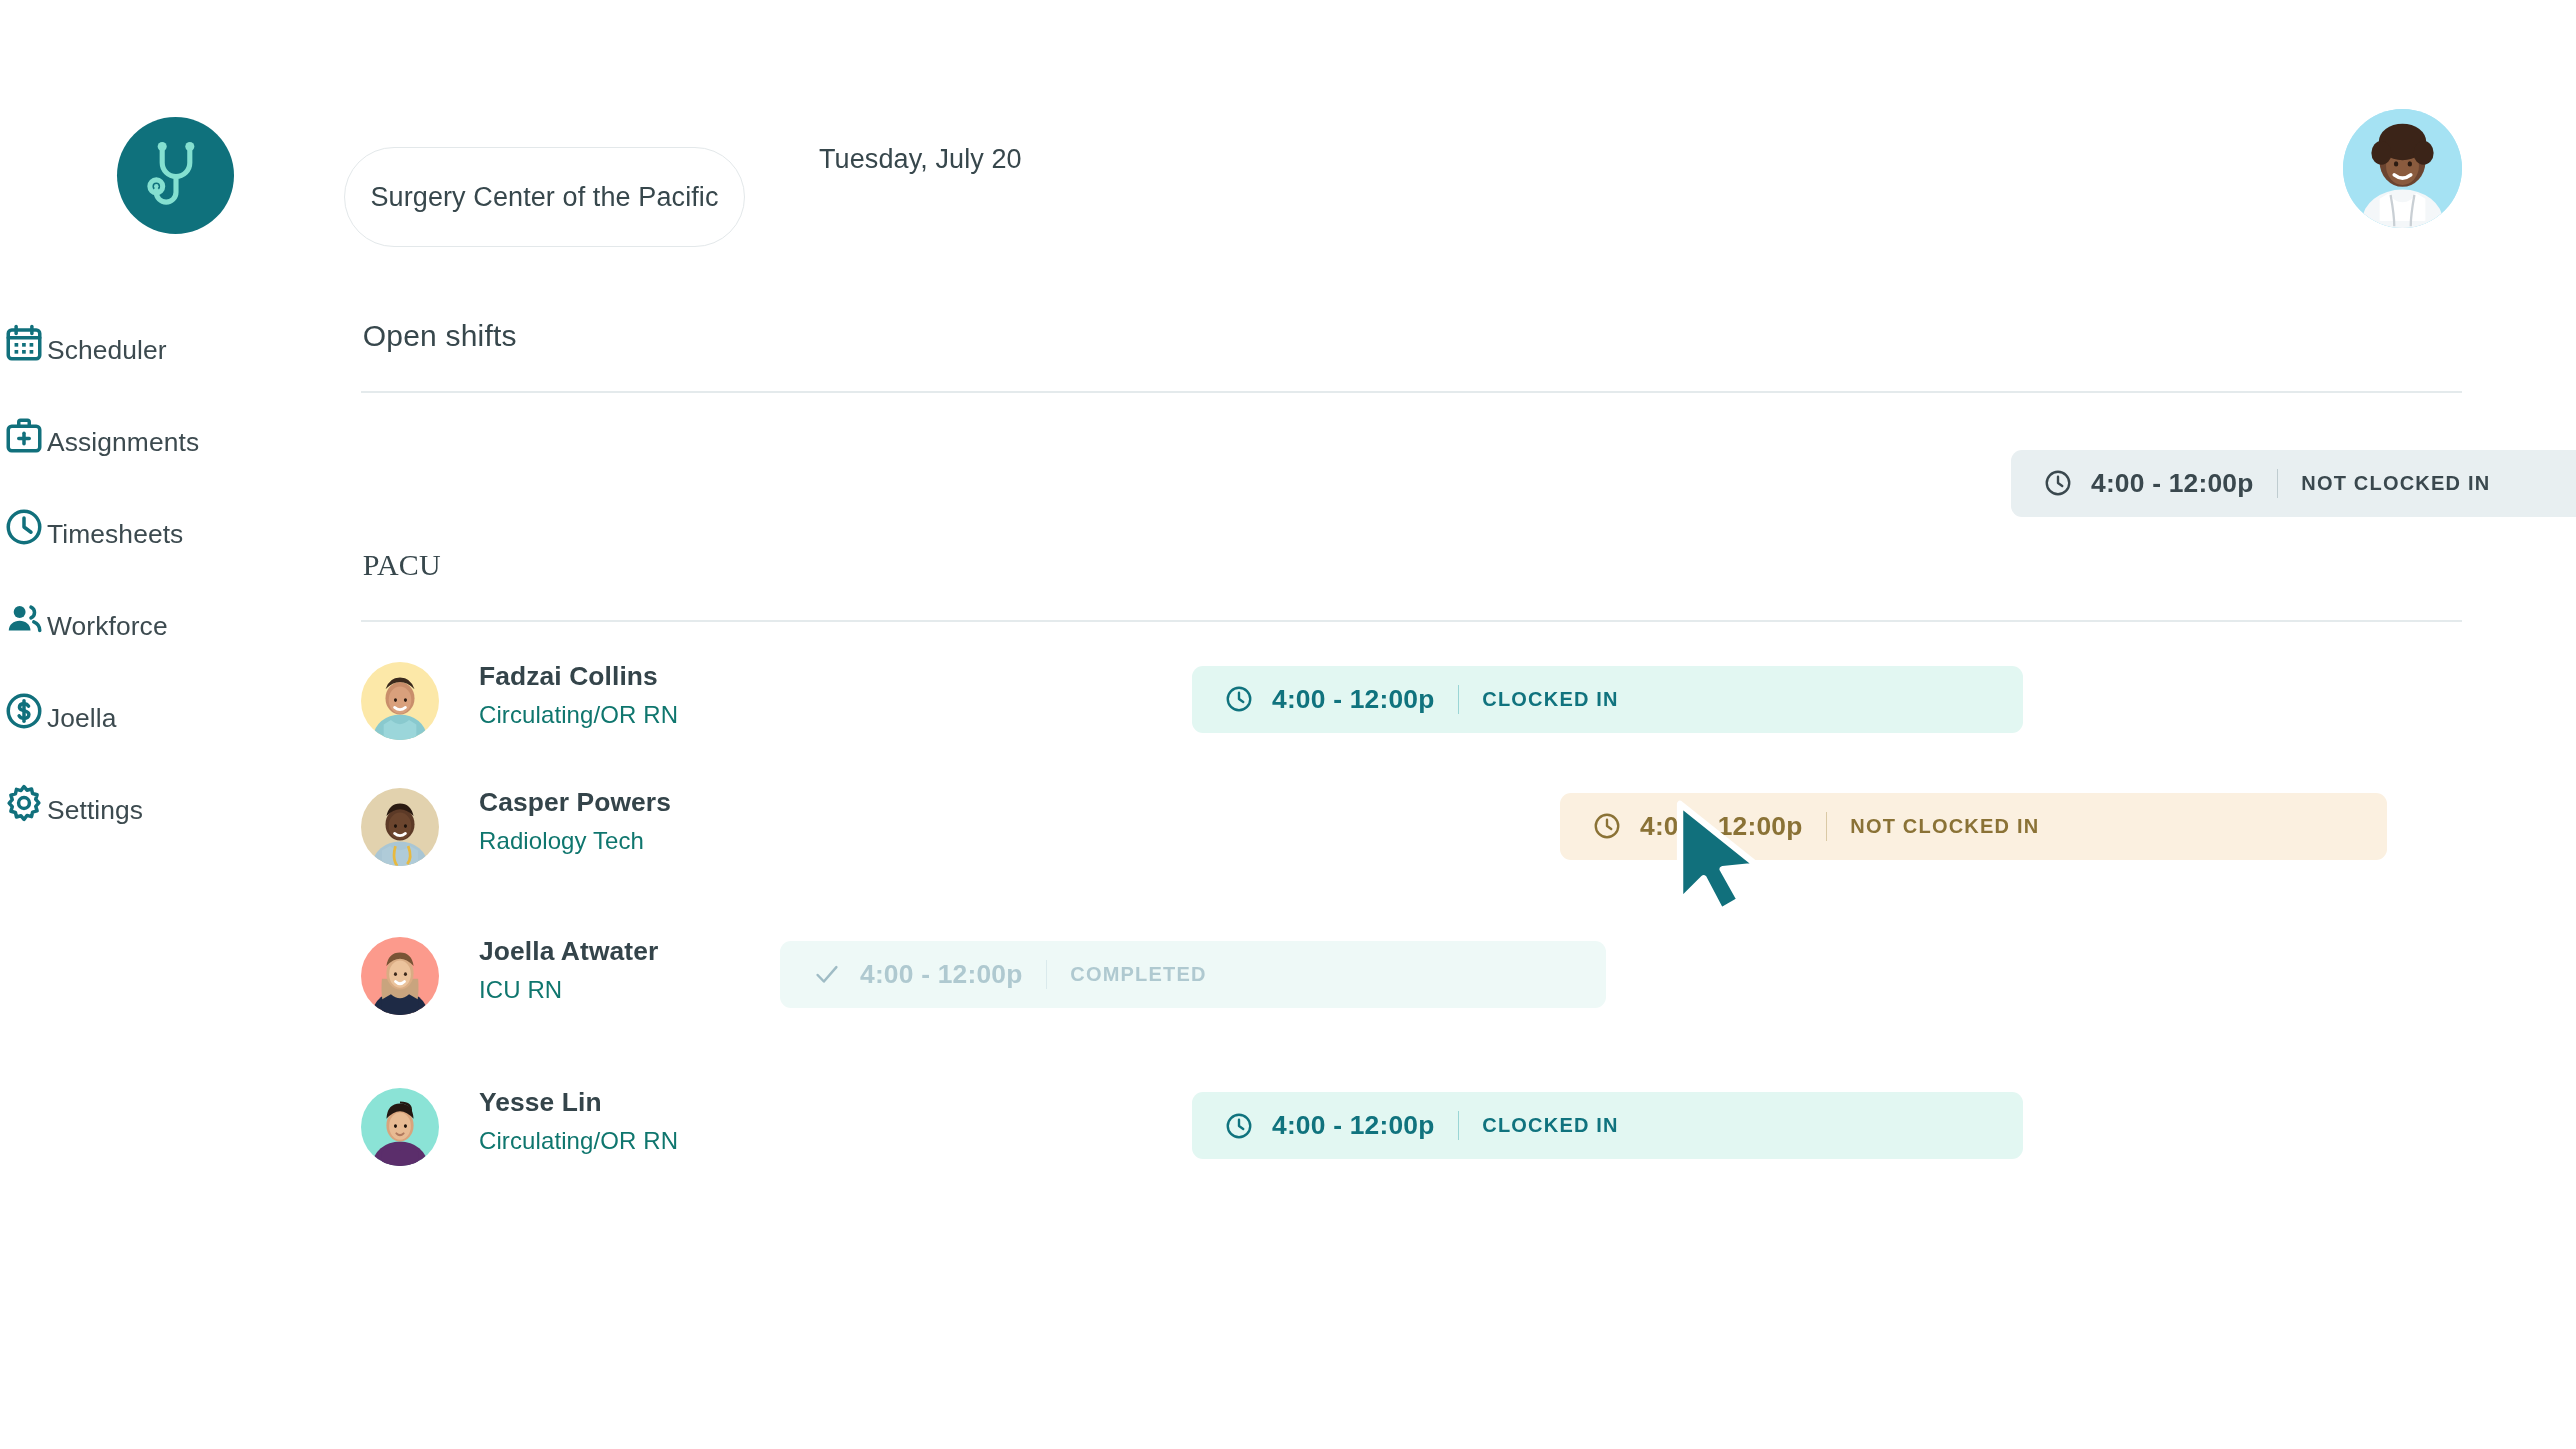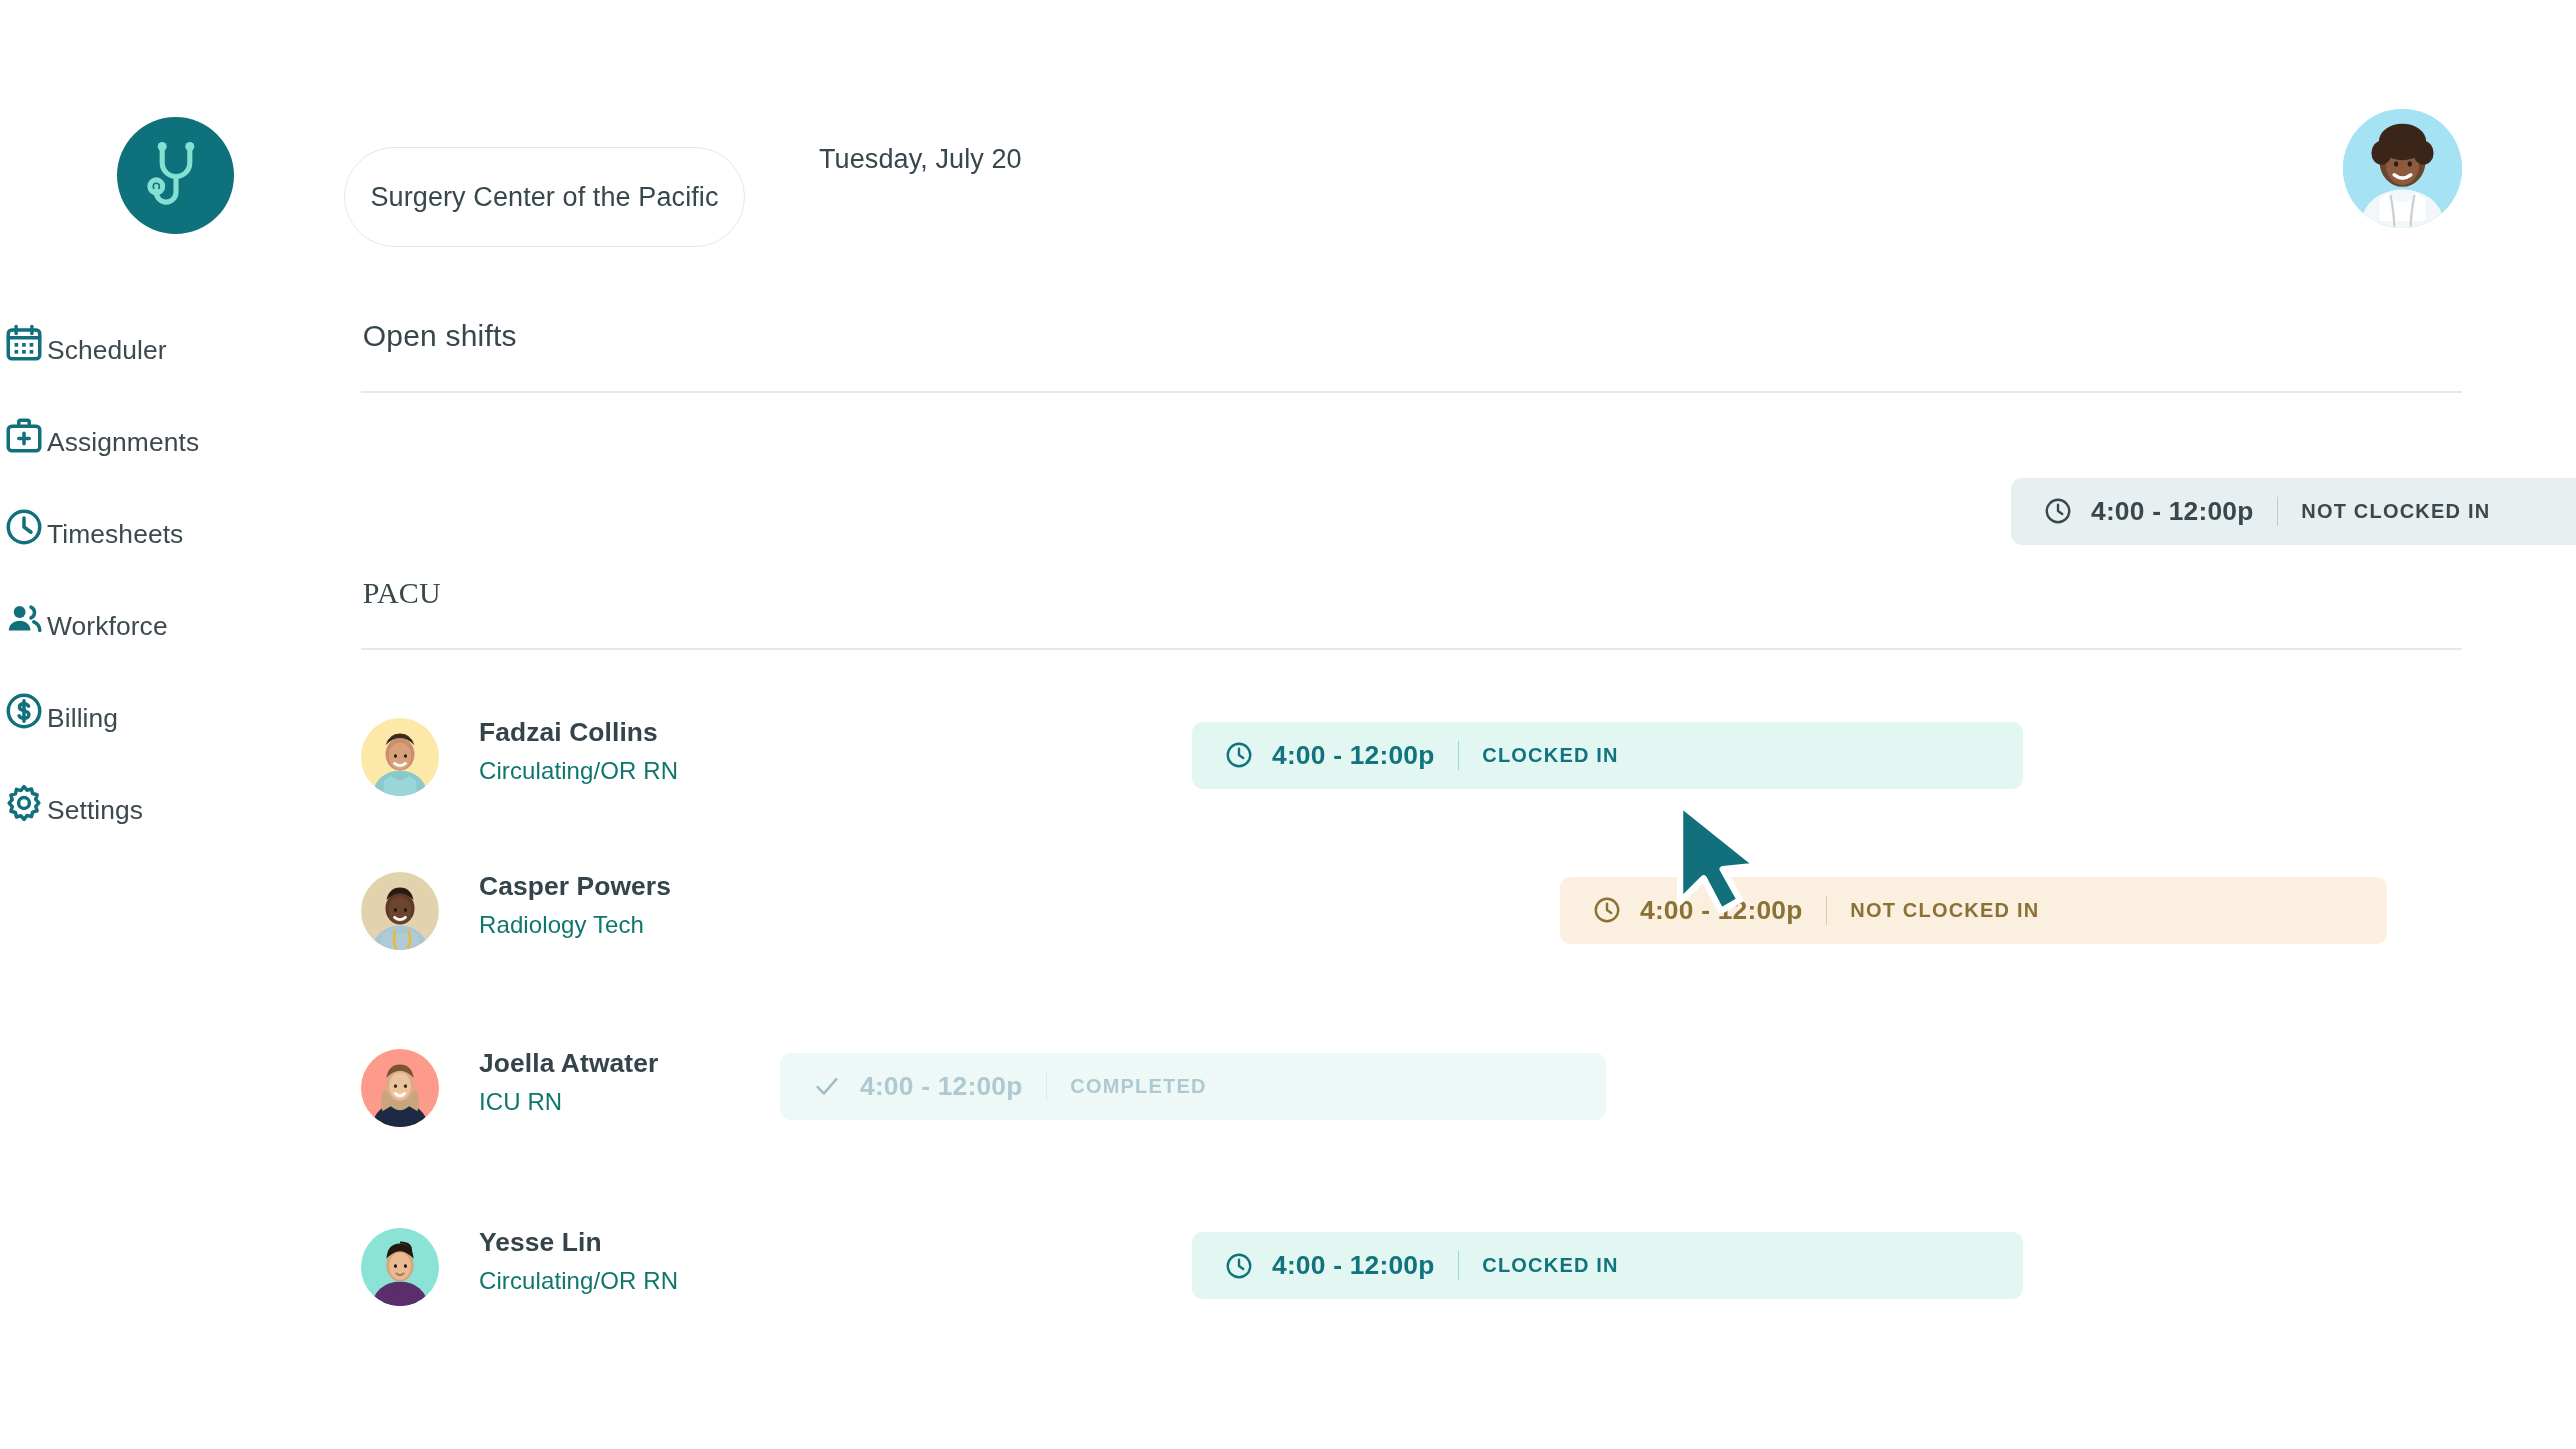--- a/index.html
+++ b/index.html
@@ -57,21 +57,21 @@
   .main { position:absolute; left:361px; top:319px; width:2097px; }
 
   .section-title {
     font-size:30px; color:#37474C; letter-spacing:0.2px;
     padding-left:1.8px;
   }
   .section-rule {
     margin-top:38px; height:1.8px; background:#E4EAEC; width:2101px;
   }
 
-  .row { position:relative; height:auto;margin-top:28px; }
+  .row { position:relative; height:auto; }
 
   .person {
     position:absolute; display:flex; align-items:flex-start; gap:0;
   }
   .person-avatar {
     width:78px; height:78px; border-radius:50%; overflow:hidden; flex:none;
   }
   .person-text { margin-left:40px; }
   .person-name { font-size:26.4px; font-weight:bold; color:#34444A; letter-spacing:0.1px; line-height:1.1; }
   .person-role { margin-top:10px; font-size:24px; color:#0f766e; letter-spacing:0.1px; }
@@ -212,21 +212,21 @@
     </div>
 
     <div class="nav-item">
       <span class="nav-icon">
         <svg width="42" height="42" viewBox="0 0 24 24" fill="none" stroke="#11707C" stroke-width="2" stroke-linecap="round" stroke-linejoin="round">
           <circle cx="12" cy="12" r="9"></circle>
           <path d="M14.6 9.2c-.5-.9-1.5-1.4-2.6-1.4-1.6 0-2.6.8-2.6 2 0 2.8 5.4 1.2 5.4 4.2 0 1.3-1.1 2.2-2.8 2.2-1.2 0-2.3-.5-2.8-1.5"></path>
           <path d="M12 6.2v11.6"></path>
         </svg>
       </span>
-      <span class="nav-label">Billing</span>
+      <span class="nav-label">Joella</span>
     </div>
 
     <div class="nav-item">
       <span class="nav-icon">
         <svg width="42" height="42" viewBox="0 0 24 24" fill="none" stroke="#11707C" stroke-width="2" stroke-linejoin="round">
           <path d="M12 2.6l1.7 2.1 2.6-.7.6 2.6 2.6.7-.8 2.6 1.8 2-1.8 2 .8 2.6-2.6.7-.6 2.6-2.6-.7L12 21.4l-1.7-2.1-2.6.7-.6-2.6-2.6-.7.8-2.6-1.8-2 1.8-2-.8-2.6 2.6-.7.6-2.6 2.6.7z"></path>
           <circle cx="12" cy="12" r="3.1"></circle>
         </svg>
       </span>
       <span class="nav-label">Settings</span>

